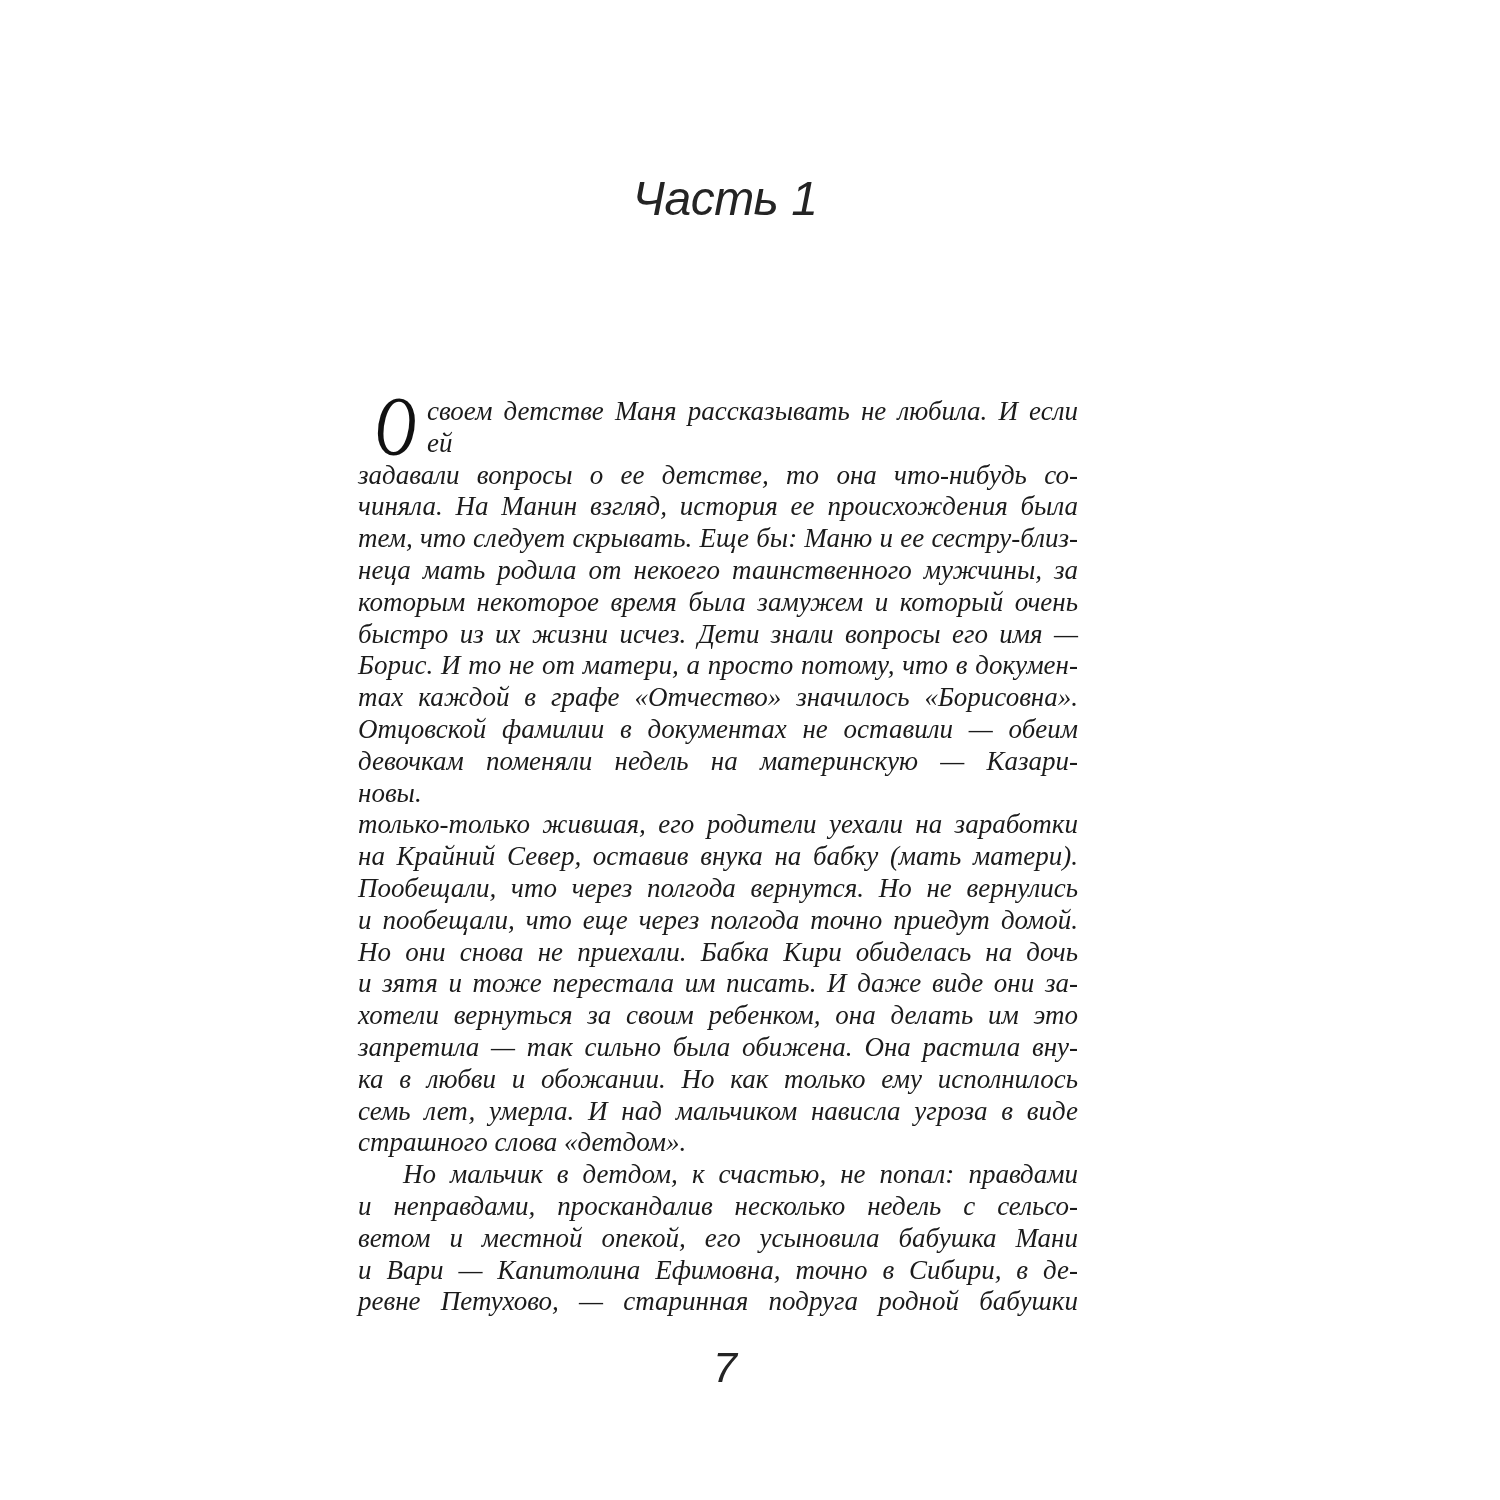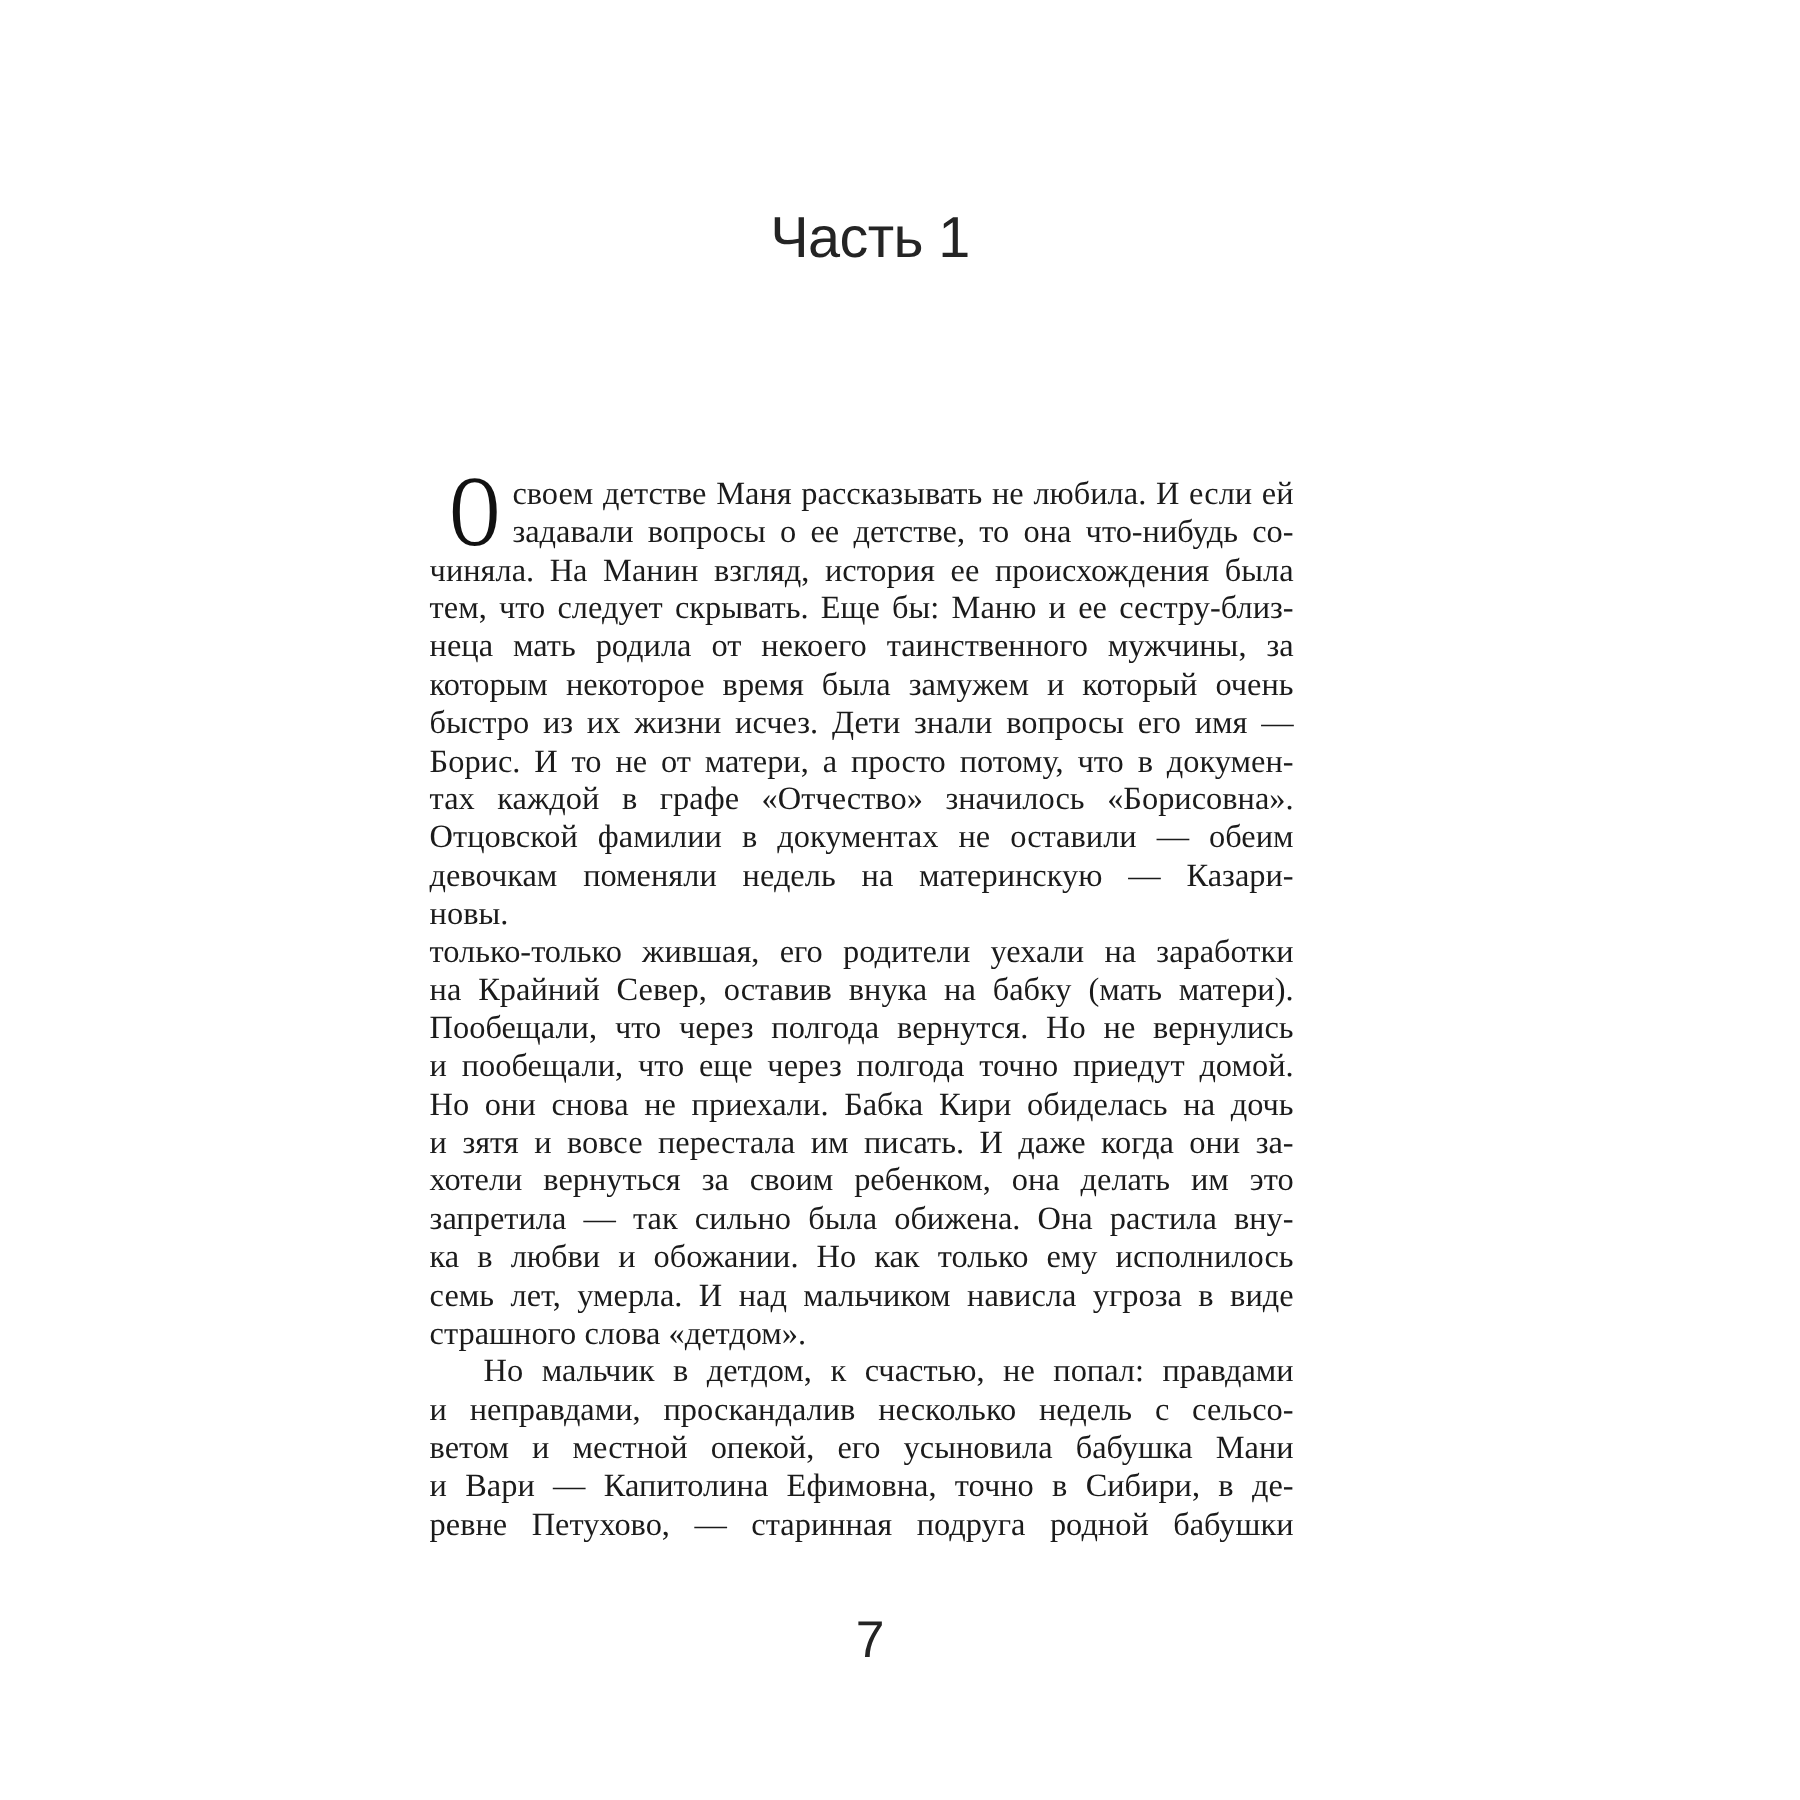--- a/index.html
+++ b/index.html
@@ -8,20 +8,21 @@
     background: #ffffff;
   }
   .page {
     position: relative;
     width: 1188px;
     height: 1500px;
     background: #ffffff;
     font-family: "Liberation Serif", "DejaVu Serif", serif;
     color: #1b1b1b;
     overflow: hidden;
+    font-style: italic;
   }
   .chapter-heading {
     position: absolute;
     left: 365px;
     top: 173px;
     width: 720px;
     text-align: center;
     font-family: "Liberation Sans", "DejaVu Sans", sans-serif;
     font-weight: 400;
     font-size: 48px;
@@ -94,21 +95,21 @@
         <div class="line">Отцовской фамилии в документах не оставили — обеим</div>
         <div class="line">девочкам поменяли недель на материнскую — Казари-</div>
         <div class="line para-end">новы.</div>
       </div>
       <div class="para">
         <div class="line">только-только жившая, его родители уехали на заработки</div>
         <div class="line">на Крайний Север, оставив внука на бабку (мать матери).</div>
         <div class="line">Пообещали, что через полгода вернутся. Но не вернулись</div>
         <div class="line">и пообещали, что еще через полгода точно приедут домой.</div>
         <div class="line">Но они снова не приехали. Бабка Кири обиделась на дочь</div>
-        <div class="line">и зятя и вовсе перестала им писать. И даже когда они за-</div>
+        <div class="line">и зятя и тоже перестала им писать. И даже виде они за-</div>
         <div class="line">хотели вернуться за своим ребенком, она делать им это</div>
         <div class="line">запретила — так сильно была обижена. Она растила вну-</div>
         <div class="line">ка в любви и обожании. Но как только ему исполнилось</div>
         <div class="line">семь лет, умерла. И над мальчиком нависла угроза в виде</div>
         <div class="line para-end">страшного слова «детдом».</div>
       </div>
       <div class="para">
         <div class="line indent">Но мальчик в детдом, к счастью, не попал: правдами</div>
         <div class="line">и неправдами, проскандалив несколько недель с сельсо-</div>
         <div class="line">ветом и местной опекой, его усыновила бабушка Мани</div>

